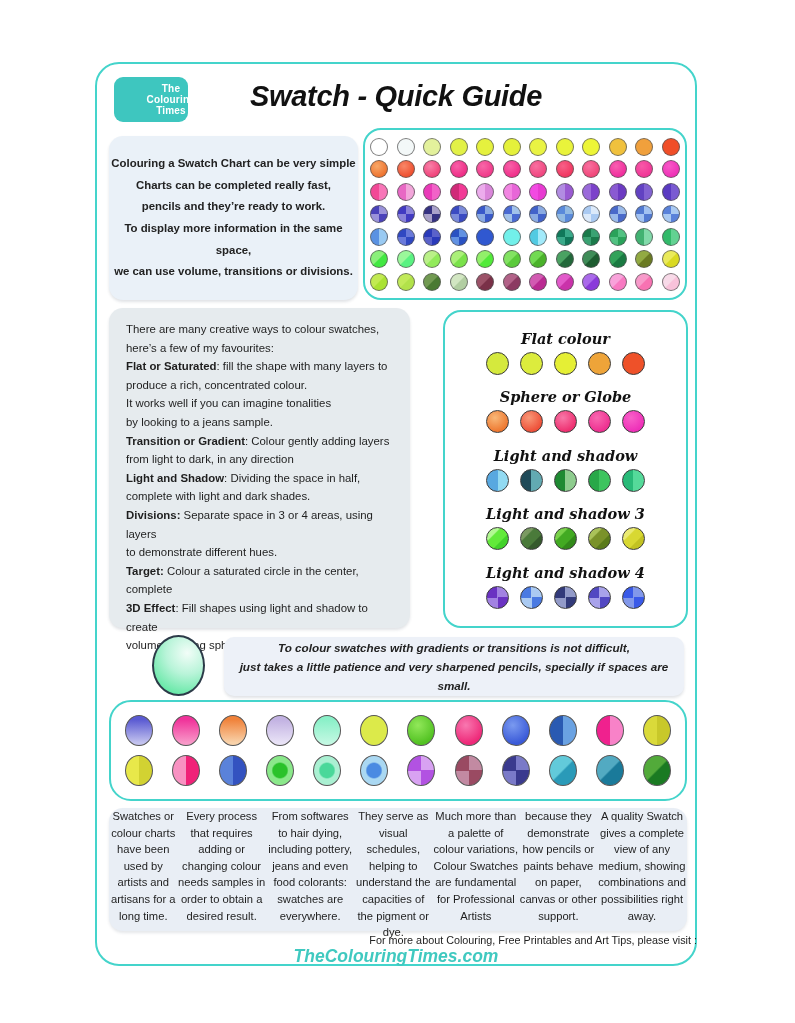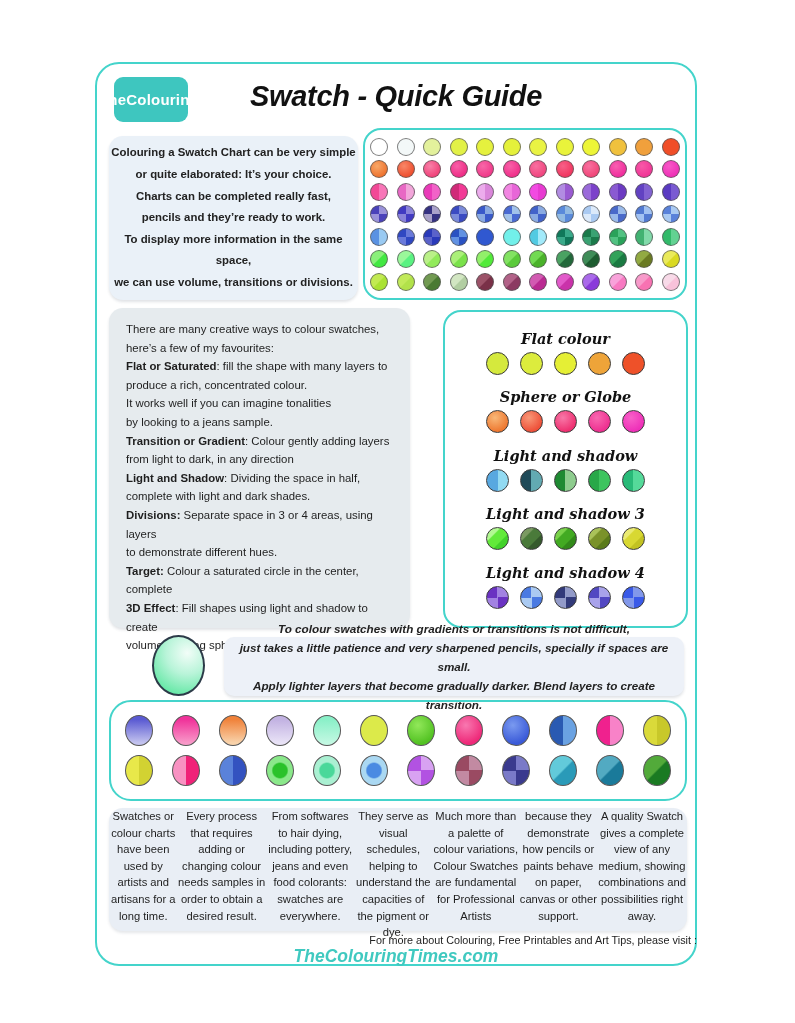--- a/index.html
+++ b/index.html
@@ -4,22 +4,22 @@
 <style>
   html,body{margin:0;padding:0;background:#fff;}
   .page{position:relative;width:795px;height:1023px;background:#fff;overflow:hidden;
         font-family:"Liberation Sans",sans-serif;color:#1c1c1c;}
   .abs{position:absolute;box-sizing:border-box;}
 
   .outer-border{left:95px;top:62px;width:602px;height:904px;
     border:2.5px solid #44d4cb;border-radius:24px;background:#fff;}
 
   .logo{left:114px;top:77px;width:74px;height:45px;background:#3ec6bf;border-radius:9px;
-    display:flex;flex-direction:row;align-items:center;justify-content:center;
-    color:#fff;font-weight:bold;font-size:15px;line-height:11px;letter-spacing:.2px;text-align:center;padding-left:40px;}
+    display:flex;flex-direction:column;align-items:center;justify-content:center;
+    color:#fff;font-weight:bold;font-size:10px;line-height:11px;letter-spacing:.2px;text-align:center;padding-left:40px;}
 
   .title{left:95px;top:80px;width:602px;text-align:center;font-size:29px;font-weight:bold;
     font-style:italic;color:#111;letter-spacing:-0.3px;}
 
   .soft-box{background:#eaf1f8;border-radius:14px;box-shadow:0 2px 3px rgba(40,60,80,.14);font-weight:bold;}
 
   .intro-box{left:109px;top:136px;width:249px;height:164px;display:flex;flex-direction:column;
     justify-content:center;text-align:center;font-size:11.4px;line-height:21.6px;color:#222;}
 
   .grid-box{left:363px;top:128px;width:324px;height:172px;border:2.5px solid #44d4cb;border-radius:18px;
@@ -67,21 +67,20 @@
   <div class="abs logo">
       <div class="line">The</div>
       <div class="line">Colouring</div>
       <div class="line">Times</div>
     </div>
 
   <div class="abs title">Swatch - Quick Guide</div>
 
   <div class="abs soft-box intro-box">
       <div class="line">Colouring a Swatch Chart can be very simple</div>
-      <div class="line">or quite elaborated: It’s your choice.</div>
       <div class="line">Charts can be completed really fast,</div>
       <div class="line">pencils and they’re ready to work.</div>
       <div class="line">To display more information in the same space,</div>
       <div class="line">we can use volume, transitions or divisions.</div>
     </div>
 
   <div class="abs grid-box">
       <span class="swatch" style="background: rgb(255, 255, 255);"></span>
       <span class="swatch" style="background: rgb(243, 248, 248);"></span>
       <span class="swatch" style="background: rgb(227, 241, 156);"></span>
@@ -237,21 +236,20 @@
           <span class="swatch" style="background: conic-gradient(rgb(130, 152, 234) 0deg, rgb(130, 152, 234) 25%, rgb(58, 90, 232) 25%, rgb(58, 90, 232) 50%, rgb(130, 152, 234) 50%, rgb(130, 152, 234) 75%, rgb(58, 90, 232) 75%, rgb(58, 90, 232) 100%);"></span>
         </div>
       </div>
     </div>
 
   <div class="abs sphere" style="background: radial-gradient(circle at 68% 28%, rgb(242, 253, 248) 0%, rgb(185, 244, 217) 40%, rgb(88, 230, 158) 88%);"></div>
 
   <div class="abs soft-box note-box">
       <div class="line">To colour swatches with gradients or transitions is not difficult,</div>
       <div class="line">just takes a little patience and very sharpened pencils, specially if spaces are small.</div>
-      <div class="line">Apply lighter layers that become gradually darker. Blend layers to create transition.</div>
     </div>
 
   <div class="abs swatch-wide-box">
     <div class="swatch-row">
         <span class="swatch" style="background: linear-gradient(rgb(90, 90, 210) 12%, rgb(194, 194, 238) 92%);"></span>
         <span class="swatch" style="background: linear-gradient(rgb(240, 50, 154) 12%, rgb(248, 152, 200) 92%);"></span>
         <span class="swatch" style="background: linear-gradient(rgb(240, 130, 58) 12%, rgb(248, 210, 170) 92%);"></span>
         <span class="swatch" style="background: linear-gradient(rgb(194, 178, 226) 12%, rgb(232, 226, 246) 92%);"></span>
         <span class="swatch" style="background: linear-gradient(rgb(138, 240, 200) 12%, rgb(194, 248, 226) 92%);"></span>
         <span class="swatch" style="background: rgb(220, 234, 74);"></span>

